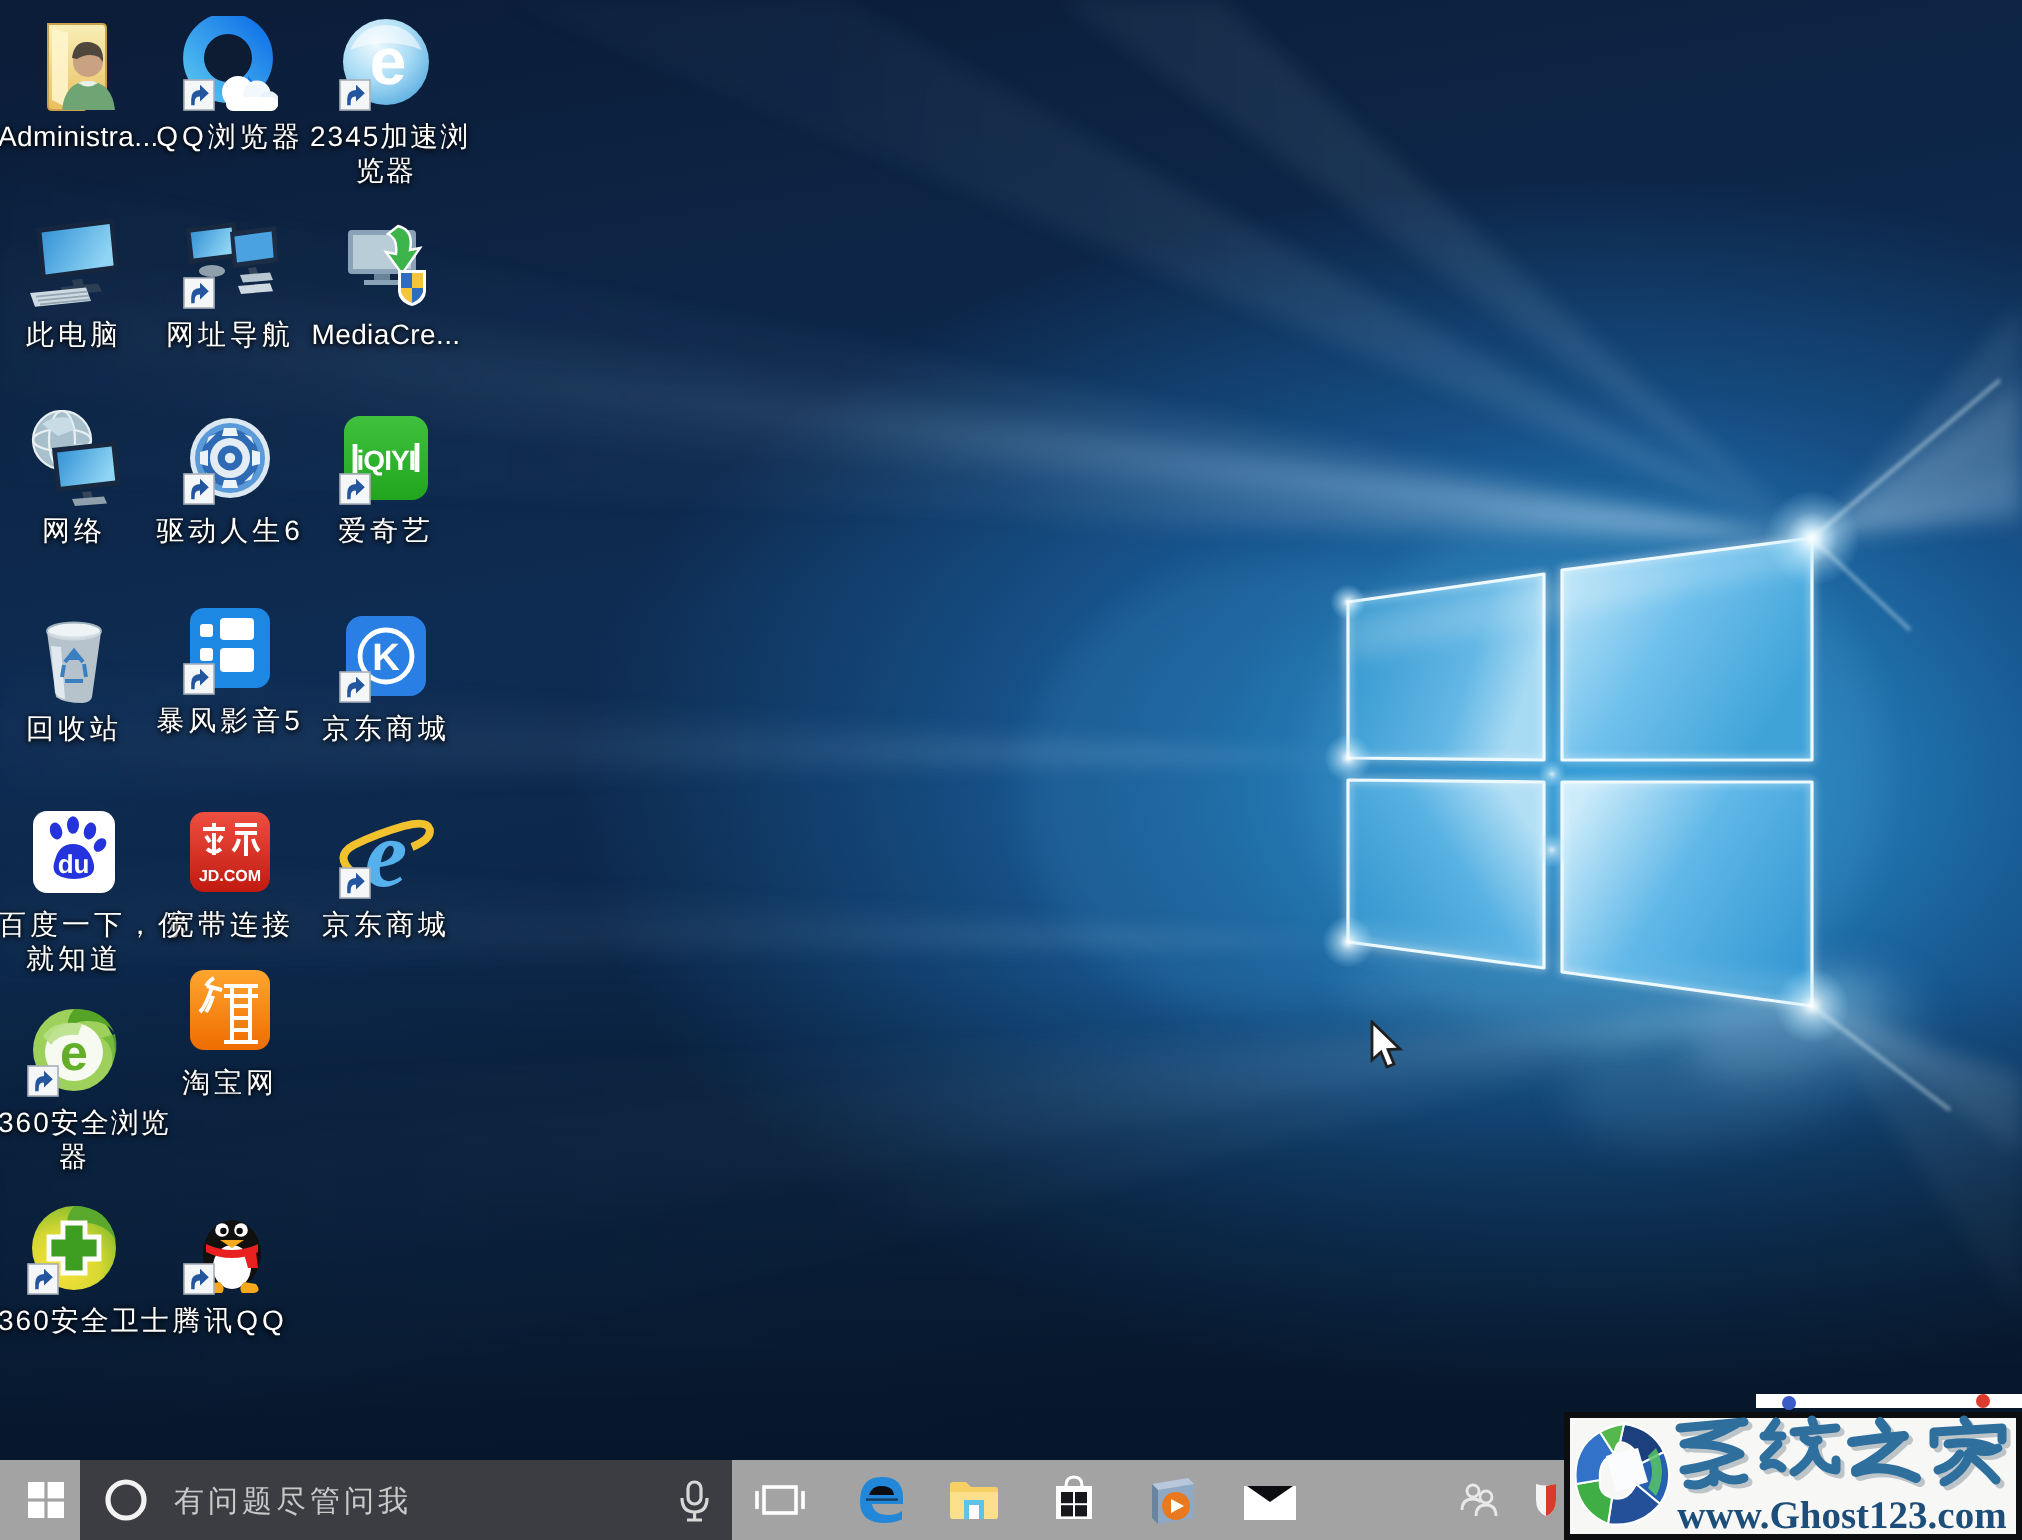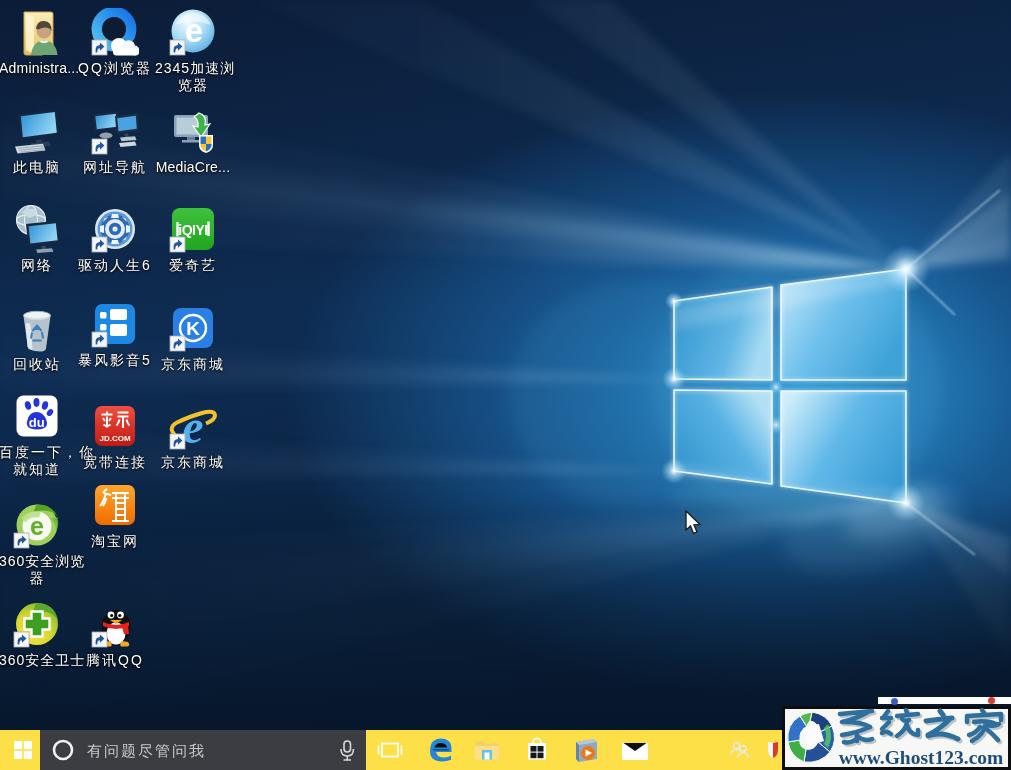--- a/index.html
+++ b/index.html
@@ -1,19 +1,19 @@
 <!DOCTYPE html>
 <html><head><meta charset="utf-8"><style>
 html,body{margin:0;padding:0;width:1011px;height:770px;overflow:hidden;background:#0a1a33;font-family:"Liberation Sans",sans-serif;}
 #wall{position:absolute;left:0;top:0;}
 .icn{position:absolute;width:76px;text-align:center;}
 .icn svg.main{display:block;margin:0 auto;}
 .lbl{margin-top:4px;font-size:14px;line-height:17px;color:#fff;text-shadow:0 1px 3px #000,0 0 2px rgba(0,0,0,.8);letter-spacing:2px;white-space:nowrap;}
 .lat{letter-spacing:0.2px;}
-#taskbar{position:absolute;left:0;top:730px;width:1011px;height:40px;background:#fde047;}
+#taskbar{position:absolute;left:0;top:730px;width:1011px;height:40px;background:#a3a3a3;}
 
 #wstrip{position:absolute;left:878px;top:697px;width:133px;height:7px;background:#fff;}
 #wstrip::before{content:"";position:absolute;left:13px;top:1px;width:7px;height:7px;border-radius:50%;background:#3a5cc8;}
 #wstrip::after{content:"";position:absolute;left:110px;top:0px;width:7px;height:7px;border-radius:50%;background:#dd3a30;}
 #wmark{position:absolute;left:782px;top:706px;}
 #cursor{position:absolute;left:684px;top:510px;}
 </style></head><body>
 <svg id="wall" width="1011" height="770" viewBox="0 0 1011 770">
 <defs>
 <radialGradient id="glowBig" cx="0.5" cy="0.5" r="0.5">
@@ -349,21 +349,21 @@
   </div>
 <div class="icn" style="left:155px;top:304px">
     <svg class="main" width="48" height="48" viewBox="0 0 48 48">
       <rect x="4" y="4" width="40" height="40" rx="8" fill="#2a7fe4"></rect>
 <circle cx="24" cy="24" r="13" fill="none" stroke="#ffffff" stroke-width="2.4"></circle>
 <text x="24" y="31" font-size="19" font-weight="bold" fill="#ffffff" text-anchor="middle" font-family="Liberation Sans">K</text>
 <use href="#sc"></use>
     </svg>
     <div class="lbl">京东商城</div>
   </div>
-<div class="icn" style="left:-1px;top:392px">
+<div class="icn" style="left:-1px;top:402px">
     <svg class="main" width="48" height="48" viewBox="0 0 48 48">
       <rect x="3.5" y="3.5" width="41" height="41" rx="7" fill="#ffffff"></rect>
 <g fill="#2433dc">
         <ellipse cx="15" cy="13.5" rx="3" ry="4.3" transform="rotate(-16 15 13.5)"></ellipse>
         <ellipse cx="23.5" cy="10.5" rx="3" ry="4.4"></ellipse>
         <ellipse cx="32" cy="13.5" rx="3" ry="4.3" transform="rotate(16 32 13.5)"></ellipse>
         <ellipse cx="37" cy="20.5" rx="2.7" ry="3.8" transform="rotate(38 37 20.5)"></ellipse>
 <path d="M14.5 28 Q16.5 20 23.5 20 Q30.5 20 33.3 28 Q35.8 34.5 30.2 36.5 Q24 38.5 17.8 36.5 Q12 34.5 14.5 28 Z"></path>
       </g>
 <text x="23.8" y="34.5" font-size="13" font-weight="bold" fill="#ffffff" text-anchor="middle" font-family="Liberation Sans">du</text>

